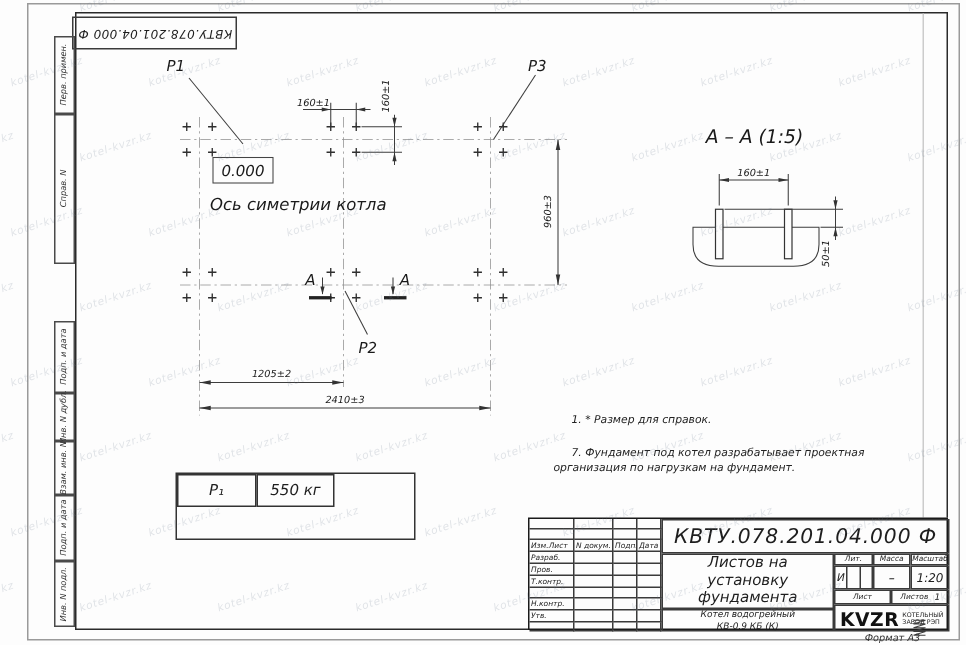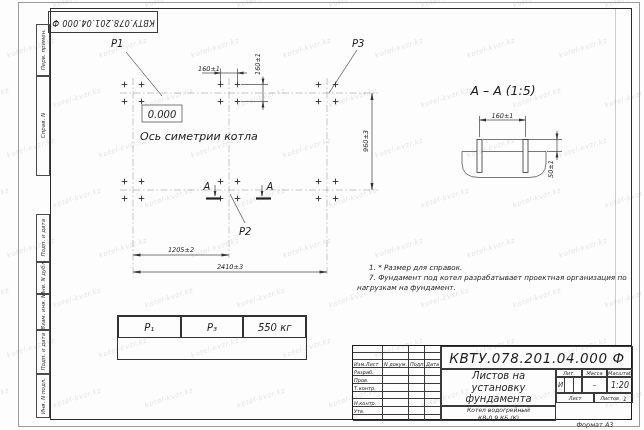--- a/index.html
+++ b/index.html
@@ -11,23 +11,23 @@
   .fold-line{left:615px;top:9px;width:1px;height:410px;background:#cccccc;}
   
   .rotbox{left:48px;top:11px;width:110px;height:22px;border:0.8px solid #3a3a3a;
           display:flex;align-items:center;justify-content:center;}
   .rotbox span{transform:rotate(180deg);font-size:8px;letter-spacing:.3px;white-space:nowrap;}
   
   .vcell{left:36px;width:14px;border:0.7px solid #4a4a4a;display:flex;align-items:center;justify-content:center;}
   .vcell span{writing-mode:vertical-rl;transform:rotate(180deg);font-size:5.5px;white-space:nowrap;color:#333;}
   
   .notes{left:357px;top:263px;width:272px;}
-  .notes p{margin:0;text-indent:12px;font-size:7.2px;line-height:1.38;color:#222;}
-  
-  .loadtable{left:117px;top:315px;width:190px;height:45px;display:grid;
+  .notes p{margin:12px;text-indent:12px;font-size:7.2px;line-height:1.38;color:#222;}
+  
+  .loadtable{left:117px;top:315px;width:160px;height:45px;display:grid;
              grid-template-columns:repeat(3,1fr);grid-template-rows:22px 23px;border:1px solid #333;background:#fdfdfd;}
   .lt-cell{border:0.5px solid #333;display:flex;align-items:center;justify-content:center;font-size:10px;}
   
   .tb{left:352px;top:345px;width:280px;height:75px;border:1.4px solid #1a1a1a;background:#fdfdfd;}
   .cell{position:absolute;box-sizing:border-box;border:0.5px solid #3a3a3a;display:flex;align-items:center;justify-content:center;}
   .tb-left{position:absolute;left:0;top:0;width:88px;height:75px;display:grid;
            grid-template-columns:30px 26px 16px 16px;grid-template-rows:7px 7px 8px 8px 8px 8px 7px 8px 8px auto;}
   .tc{border-right:0.5px solid #3a3a3a;border-bottom:0.5px solid #3a3a3a;font-size:5px;
       display:flex;align-items:center;padding-left:1px;overflow:hidden;white-space:nowrap;color:#222;}
   .tb-doc{left:88px;top:0;width:192px;height:23px;font-size:13.5px;letter-spacing:.6px;white-space:nowrap;}
@@ -222,21 +222,20 @@
     <text transform="translate(552.5,169) rotate(-90)" text-anchor="middle">50±1</text>
   </svg>
 
   <div class="abs notes">
     <p>1. * Размер для справок.</p>
     <p>7. Фундамент под котел разрабатывает проектная организация по нагрузкам на фундамент.</p>
   </div>
 
   <div class="abs loadtable">
     <div class="lt-cell">P₁</div>
-    <div class="lt-cell">P₃</div>
     <div class="lt-cell">550 кг</div>
   </div>
 
   <div class="abs tb">
     <div class="tb-left">
       <i class="tc"></i>
         <i class="tc"></i>
         <i class="tc"></i>
         <i class="tc"></i>
       <i class="tc"></i>
@@ -293,20 +292,30 @@
       <i>И</i>
         <i></i>
         <i></i>
     </div>
     <div class="cell" style="left:229px;top:31px;width:25px;height:16px;font-size:8px;">–</div>
     <div class="cell" style="left:254px;top:31px;width:26px;height:16px;font-size:8px;">1:20</div>
     <div class="cell tb-s5" style="left:203px;top:47px;width:38px;height:10px;">Лист</div>
     <div class="cell" style="left:241px;top:47px;width:39px;height:10px;gap:4px;">
       <span class="tb-s5">Листов</span>
       <span style="font-size:6px;">1</span>
+    </div>
+    <div class="cell logo-cell">
+      <svg width="12" height="14" viewBox="0 0 12 14">
+        <path d="M2,1.5 H10 L2,4 H10 L2,6.5 H10 L2,9 H10 L2,11.5 H10" stroke="#111" stroke-width="1.1" fill="none"></path>
+      </svg>
+      <span class="logo-txt">KVZR</span>
+      <span class="logo-sub">
+        <span>КОТЕЛЬНЫЙ</span><br>
+        <span>ЗАВОД РЭП</span>
+      </span>
     </div>
   </div>
 
   <div class="abs fmt">Формат А3</div>
 
   <div class="abs wm" id="wm">
       <span class="wm-item" style="left: -40px; top: -6px;">kotel-kvzr.kz</span>
       <span class="wm-item" style="left: 52px; top: -6px;">kotel-kvzr.kz</span>
       <span class="wm-item" style="left: 144px; top: -6px;">kotel-kvzr.kz</span>
       <span class="wm-item" style="left: 236px; top: -6px;">kotel-kvzr.kz</span>

